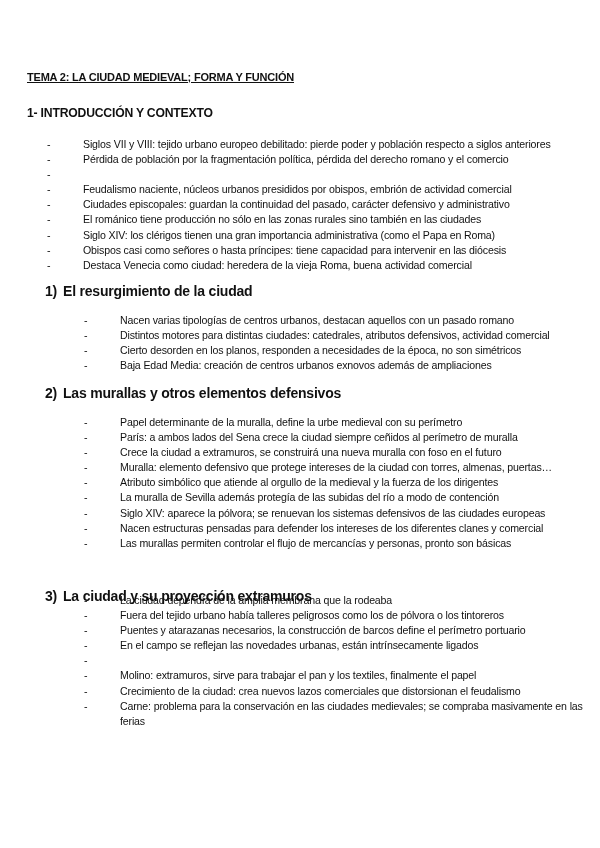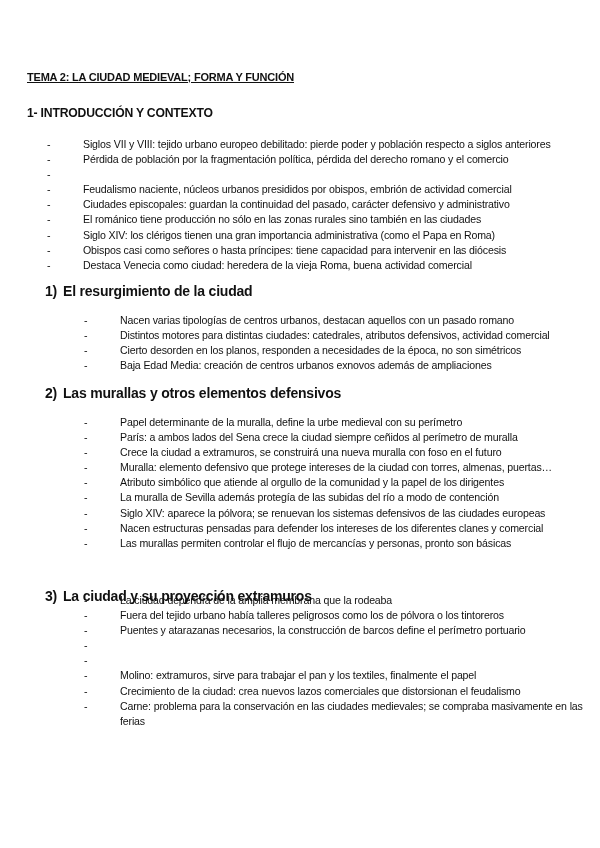--- a/index.html
+++ b/index.html
@@ -106,21 +106,21 @@
     <li>
         <span class="dash">-</span>
         <span class="txt">Crece la ciudad a extramuros, se construirá una nueva muralla con foso en el futuro</span>
       </li>
     <li>
         <span class="dash">-</span>
         <span class="txt">Muralla: elemento defensivo que protege intereses de la ciudad con torres, almenas, puertas…</span>
       </li>
     <li>
         <span class="dash">-</span>
-        <span class="txt">Atributo simbólico que atiende al orgullo de la comunidad y la papel de los dirigentes</span>
+        <span class="txt">Atributo simbólico que atiende al orgullo de la medieval y la fuerza de los dirigentes</span>
       </li>
     <li>
         <span class="dash">-</span>
         <span class="txt">La muralla de Sevilla además protegía de las subidas del río a modo de contención</span>
       </li>
     <li>
         <span class="dash">-</span>
         <span class="txt">Siglo XIV: aparece la pólvora; se renuevan los sistemas defensivos de las ciudades europeas</span>
       </li>
     <li>
@@ -144,20 +144,21 @@
     <li>
         <span class="dash">-</span>
         <span class="txt">Fuera del tejido urbano había talleres peligrosos como los de pólvora o los tintoreros</span>
       </li>
     <li>
         <span class="dash">-</span>
         <span class="txt">Puentes y atarazanas necesarios, la construcción de barcos define el perímetro portuario</span>
       </li>
     <li>
         <span class="dash">-</span>
+        <span class="txt">En el campo se reflejan las novedades urbanas, están intrínsecamente ligados</span>
       </li>
     <li>
         <span class="dash">-</span>
       </li>
     <li>
         <span class="dash">-</span>
         <span class="txt">Molino: extramuros, sirve para trabajar el pan y los textiles, finalmente el papel</span>
       </li>
     <li>
         <span class="dash">-</span>

